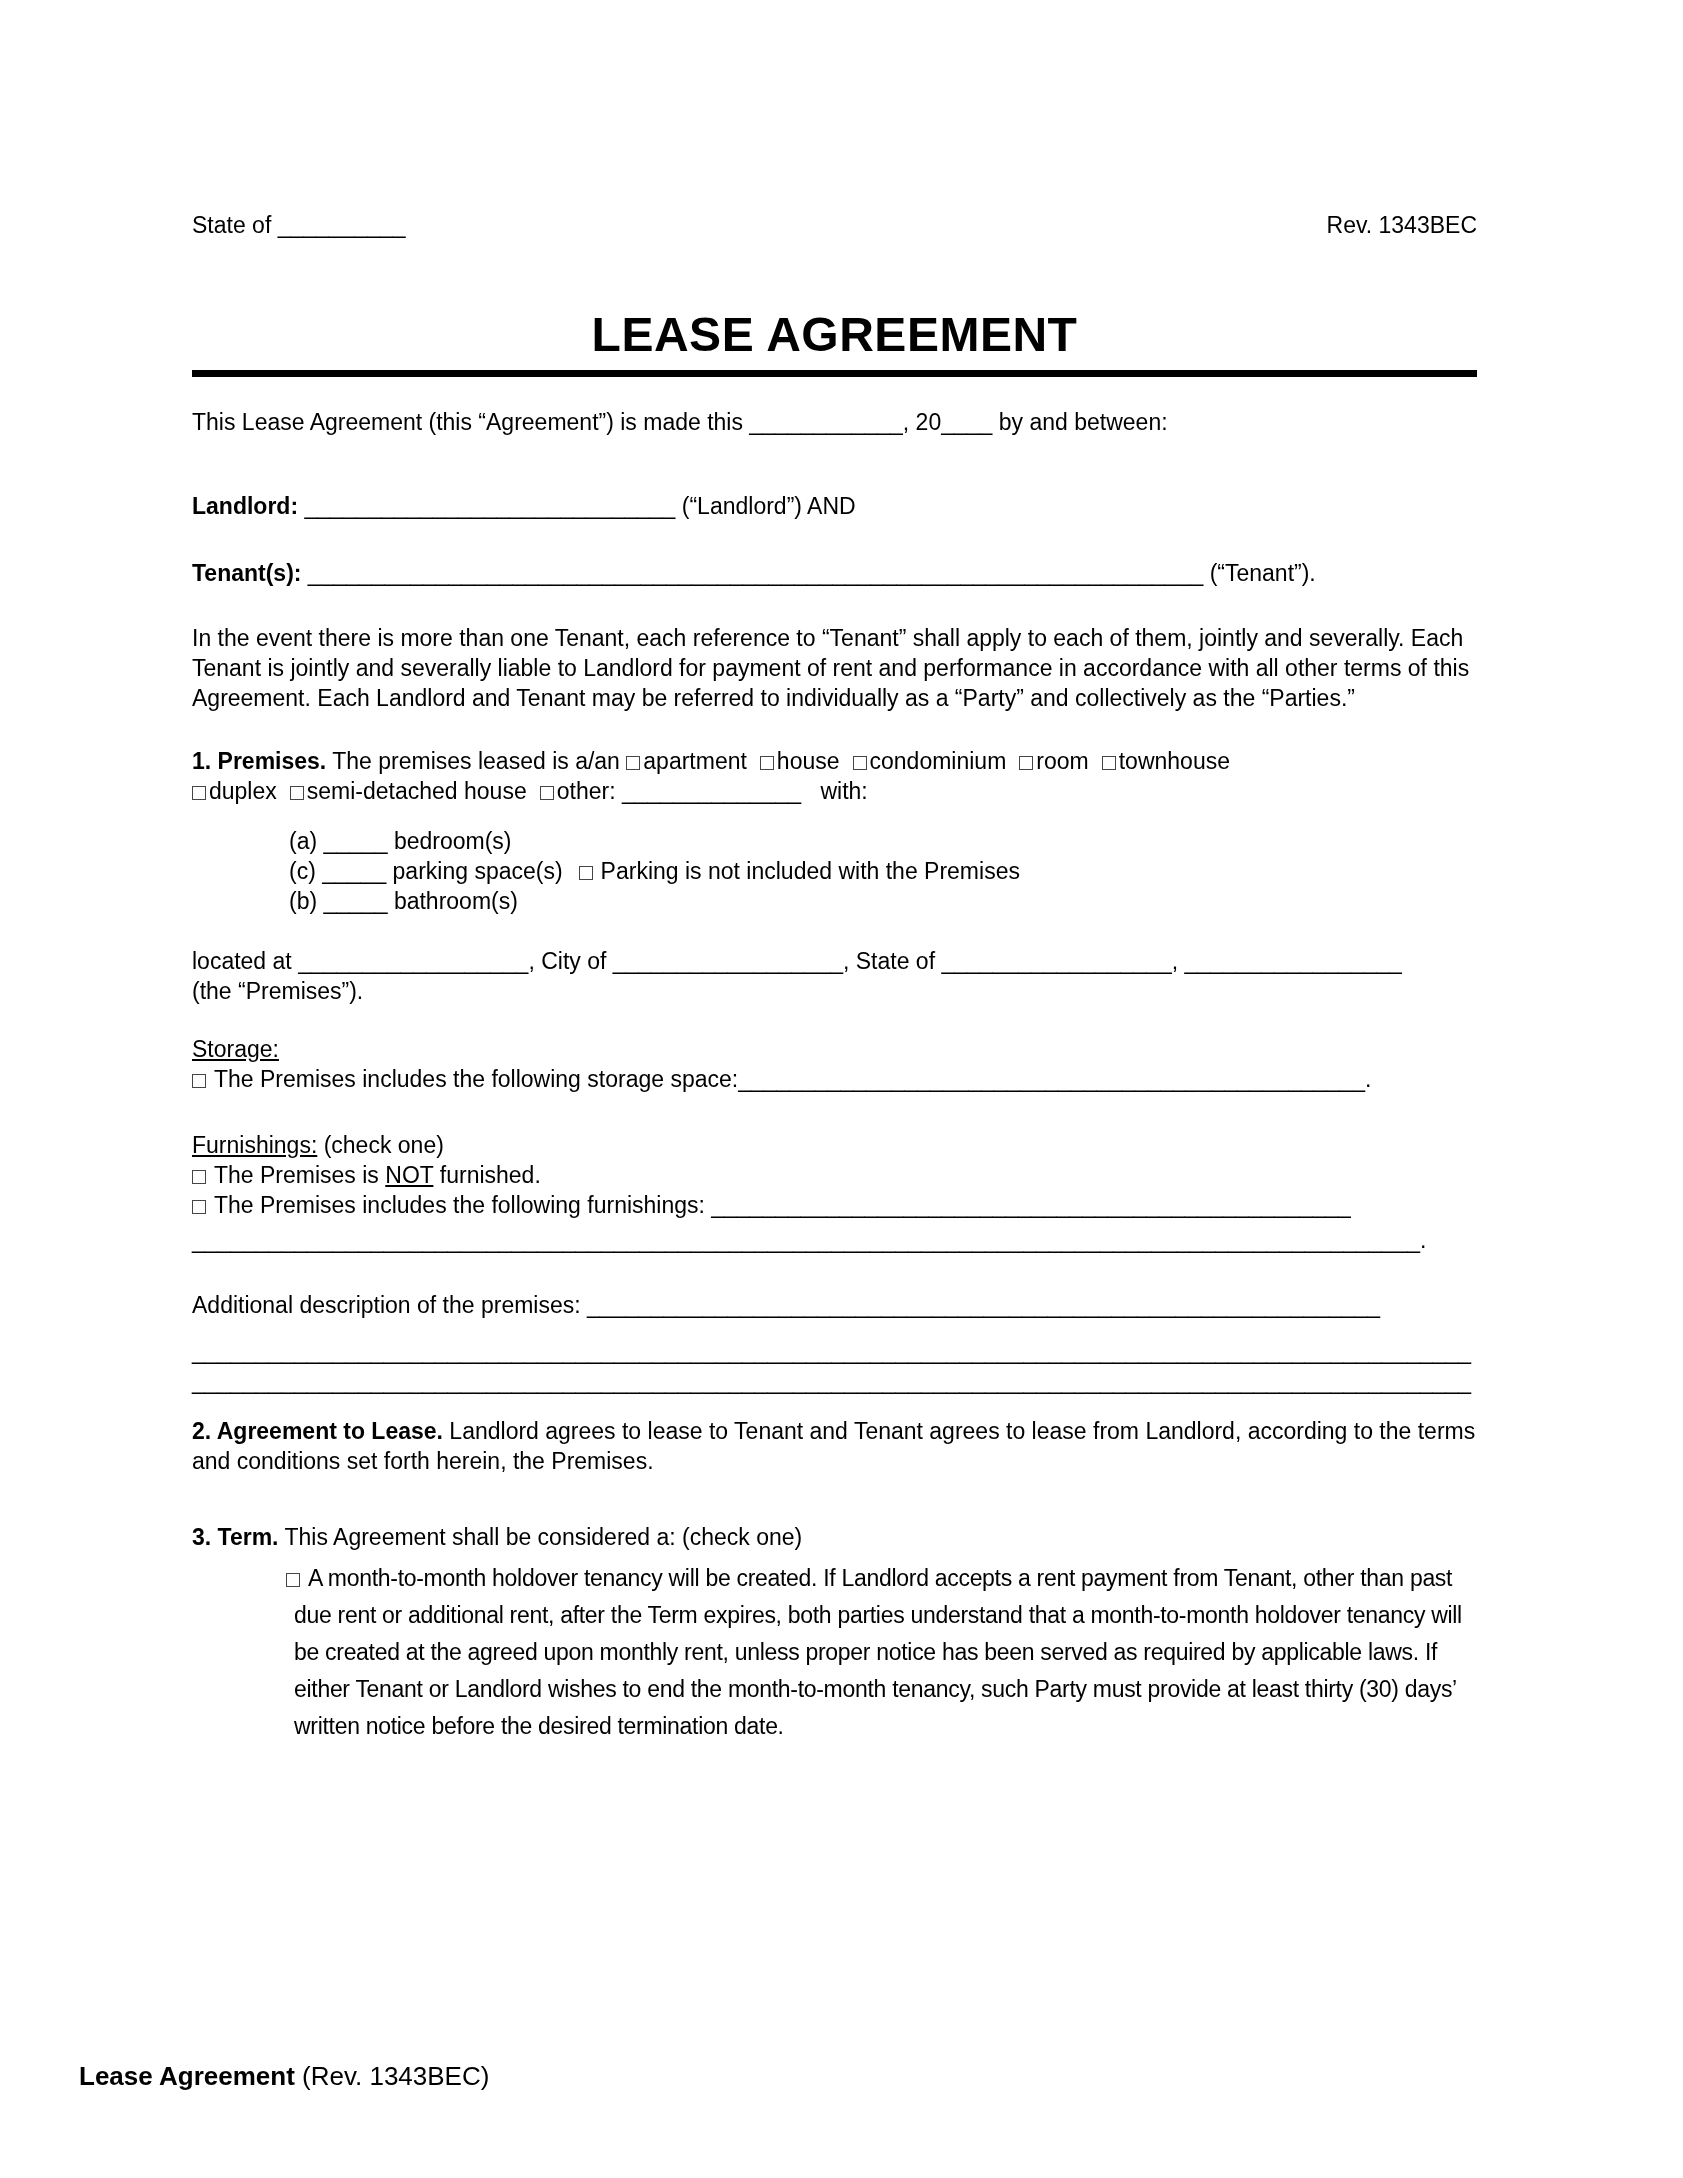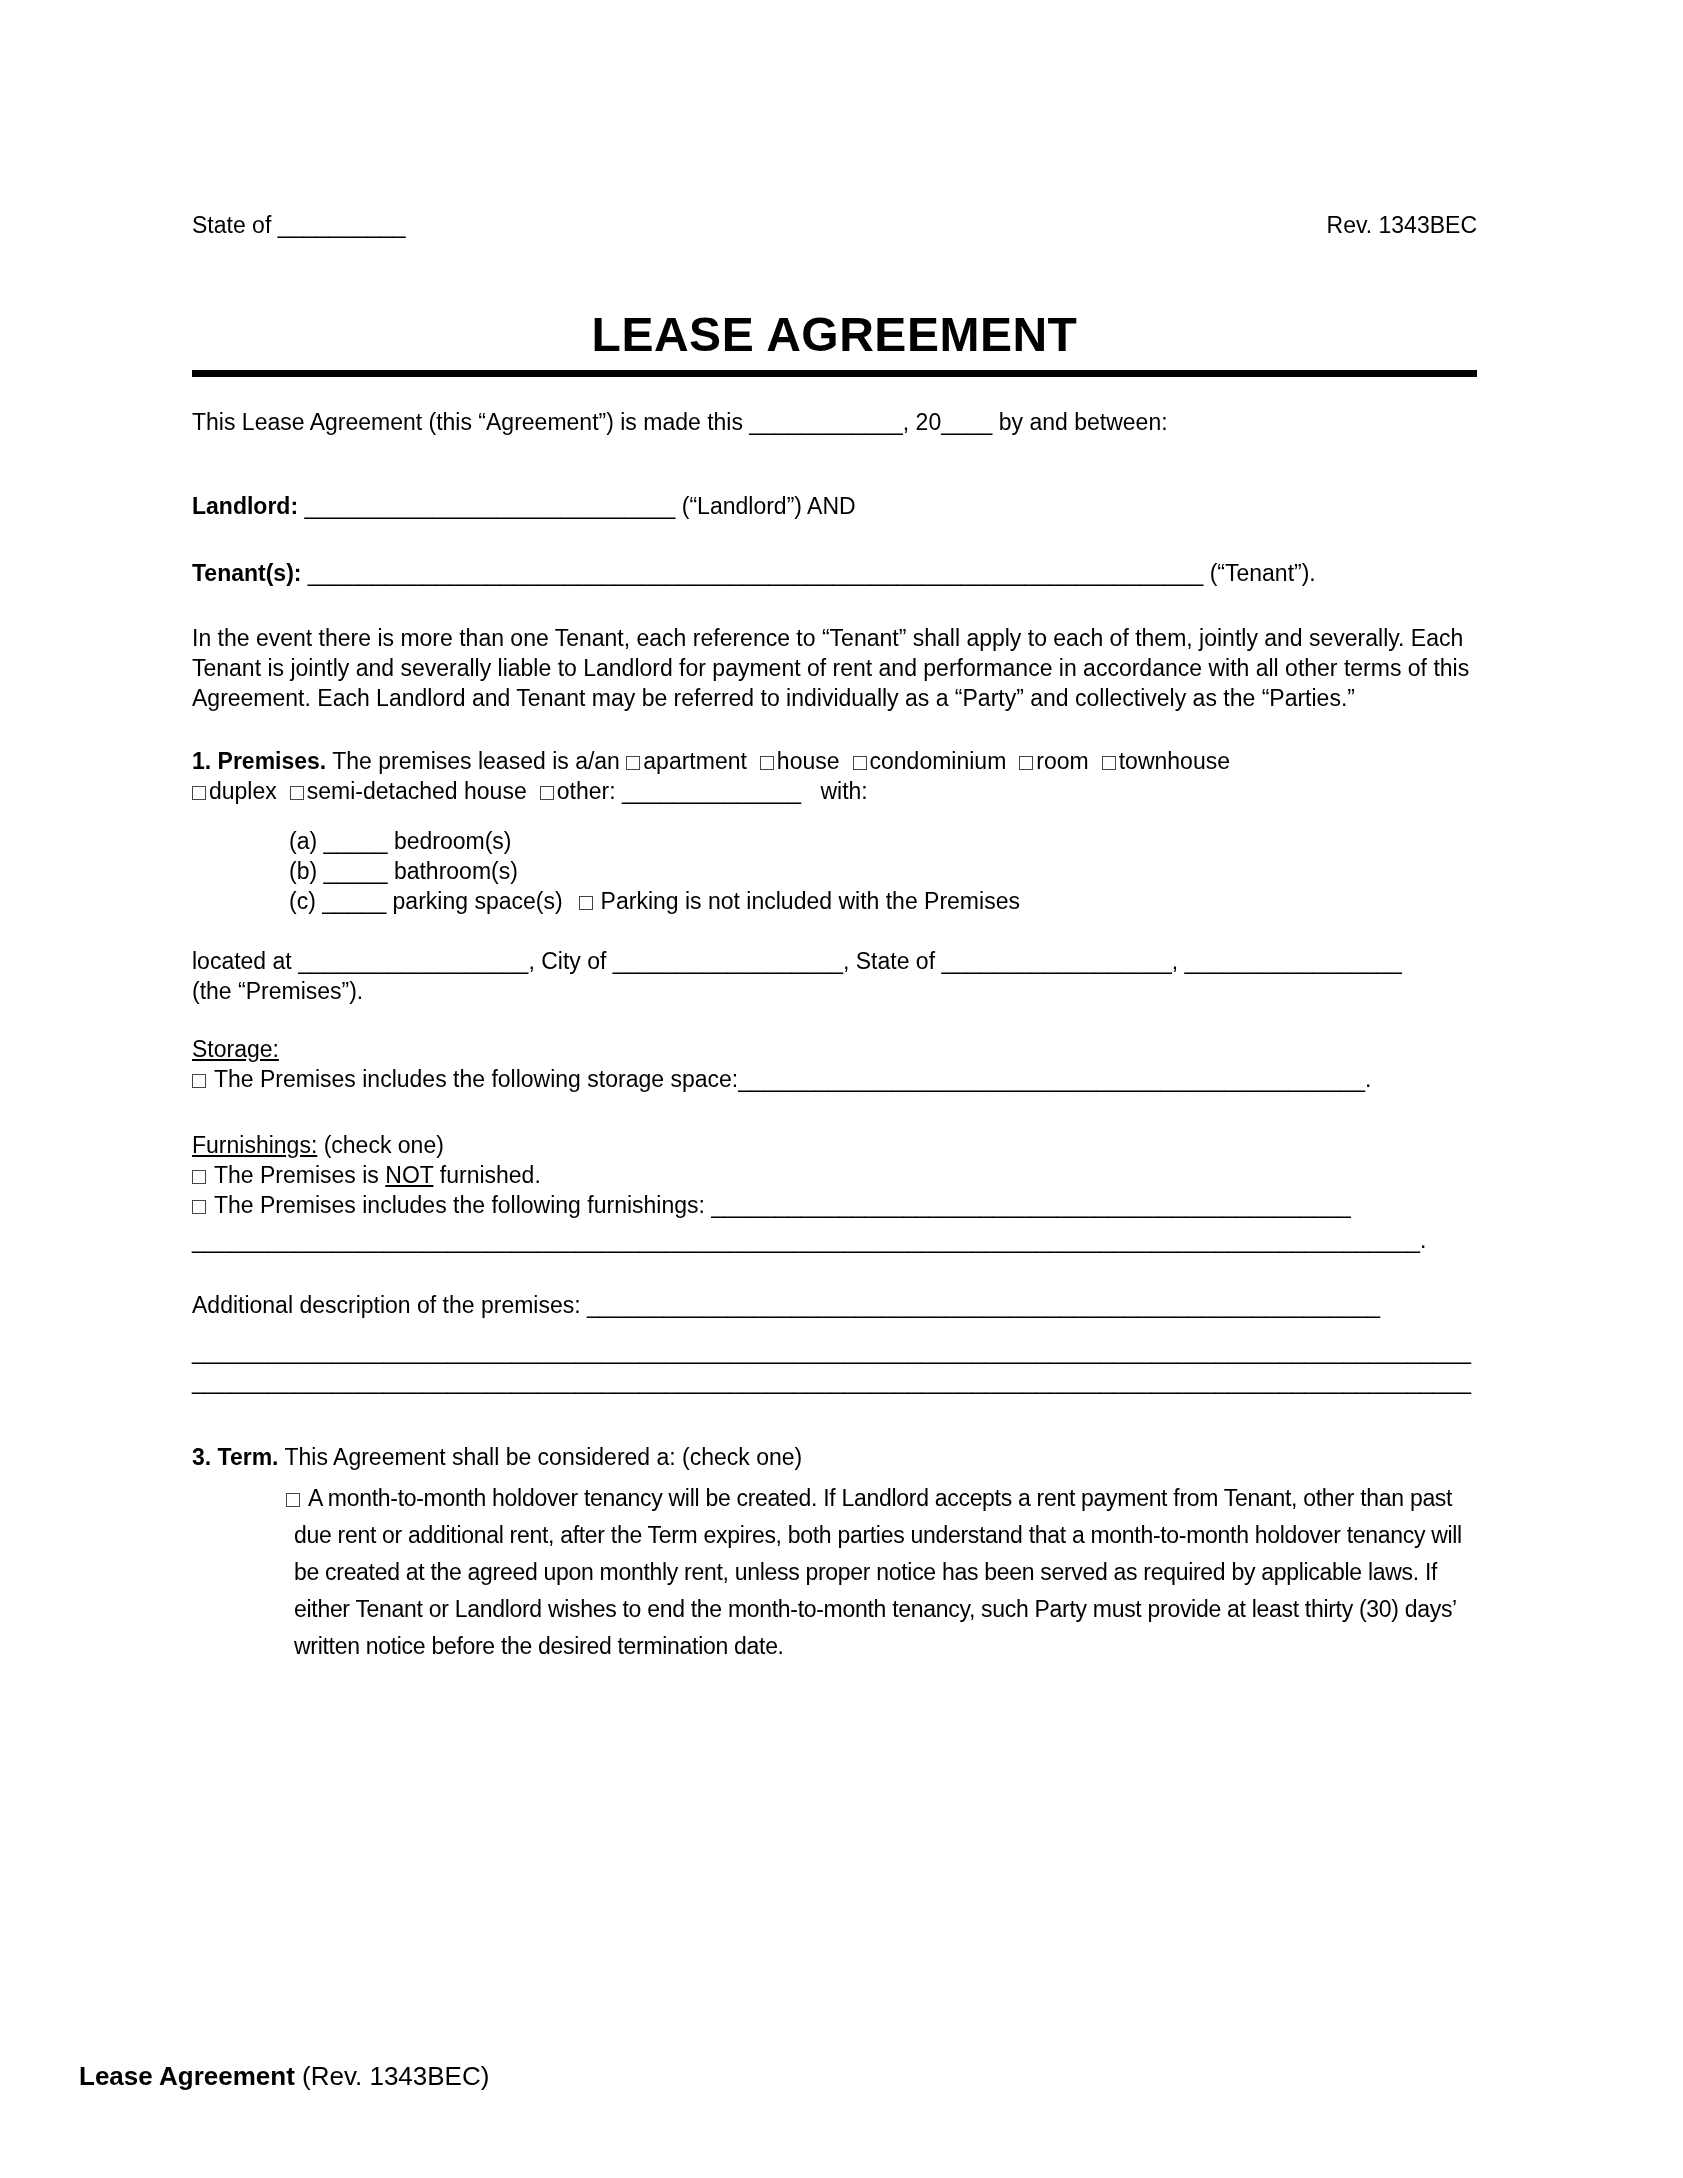--- a/index.html
+++ b/index.html
@@ -64,39 +64,40 @@
       <span class="b">1. Premises.</span>
       <span>The premises leased is a/an</span>
       <span><span class="opt"><span class="cb tight"></span><span>apartment</span></span><span class="opt"><span class="cb tight"></span><span>house</span></span><span class="opt"><span class="cb tight"></span><span>condominium</span></span><span class="opt"><span class="cb tight"></span><span>room</span></span><span class="opt"><span class="cb tight"></span><span>townhouse</span></span></span>
       <br>
       <span><span class="opt"><span class="cb tight"></span><span>duplex</span></span><span class="opt"><span class="cb tight"></span><span>semi-detached house</span></span><span class="opt"><span class="cb tight"></span><span>other:</span><span class="blank"> ______________</span></span></span>
       <span>with:</span>
     </p>
 
     <div class="details">
         <p><span>(a)</span> <span class="blank">_____</span> <span>bedroom(s)</span></p>
+        <p><span>(c)</span> <span class="blank">_____</span> <span>parking space(s)</span><span><span class="cb sp cparking"></span><span>Parking is not included with the Premises</span></span></p>
         <p><span>(b)</span> <span class="blank">_____</span> <span>bathroom(s)</span></p>
-        <p><span>(c)</span> <span class="blank">_____</span> <span>parking space(s)</span><span><span class="cb sp cparking"></span><span>Parking is not included with the Premises</span></span></p>
       </div>
 
     <p class="m-located"><span>located at __________________, City of __________________, State of __________________, _________________</span><br><span>(the “Premises”).</span></p>
 
     <p class="m-storage"><span class="u">Storage:</span><br><span class="cb sp"></span><span>The Premises includes the following storage space:</span><span class="blank">_________________________________________________</span><span>.</span></p>
 
     <p class="m-furn">
       <span class="u">Furnishings:</span> <span>(check one)</span><br>
       <span class="cb sp"></span><span><span>The Premises is </span><span class="u">NOT</span><span> furnished.</span></span><br>
       <span class="cb sp"></span><span>The Premises includes the following furnishings:</span> <span class="blank">__________________________________________________</span>
     </p>
     <p class="m-cont">________________________________________________________________________________________________.</p>
 
     <p class="m-addl"><span>Additional description of the premises:</span> <span class="blank">______________________________________________________________</span></p>
     <p class="m-line1">____________________________________________________________________________________________________</p>
     <p>____________________________________________________________________________________________________</p>
 
+    <p class="m-sec2"><span class="b">2. Agreement to Lease.</span> <span>Landlord agrees to lease to Tenant and Tenant agrees to lease from Landlord, according to the terms and conditions set forth herein, the Premises.</span></p>
 
     <p class="m-sec3"><span class="b">3. Term.</span> <span>This Agreement shall be considered a: (check one)</span></p>
 
 
     <p class="holdover"><span class="cb sp"></span><span>A month-to-month holdover tenancy will be created. If Landlord accepts a rent payment from Tenant, other than past due rent or additional rent, after the Term expires, both parties understand that a month-to-month holdover tenancy will be created at the agreed upon monthly rent, unless proper notice has been served as required by applicable laws. If either Tenant or Landlord wishes to end the month-to-month tenancy, such Party must provide at least thirty (30) days’ written notice before the desired termination date.</span></p>
 
   </div>
 
   <div class="footer"><span class="b">Lease Agreement</span><span> (Rev. 1343BEC)</span></div>
 </div>

